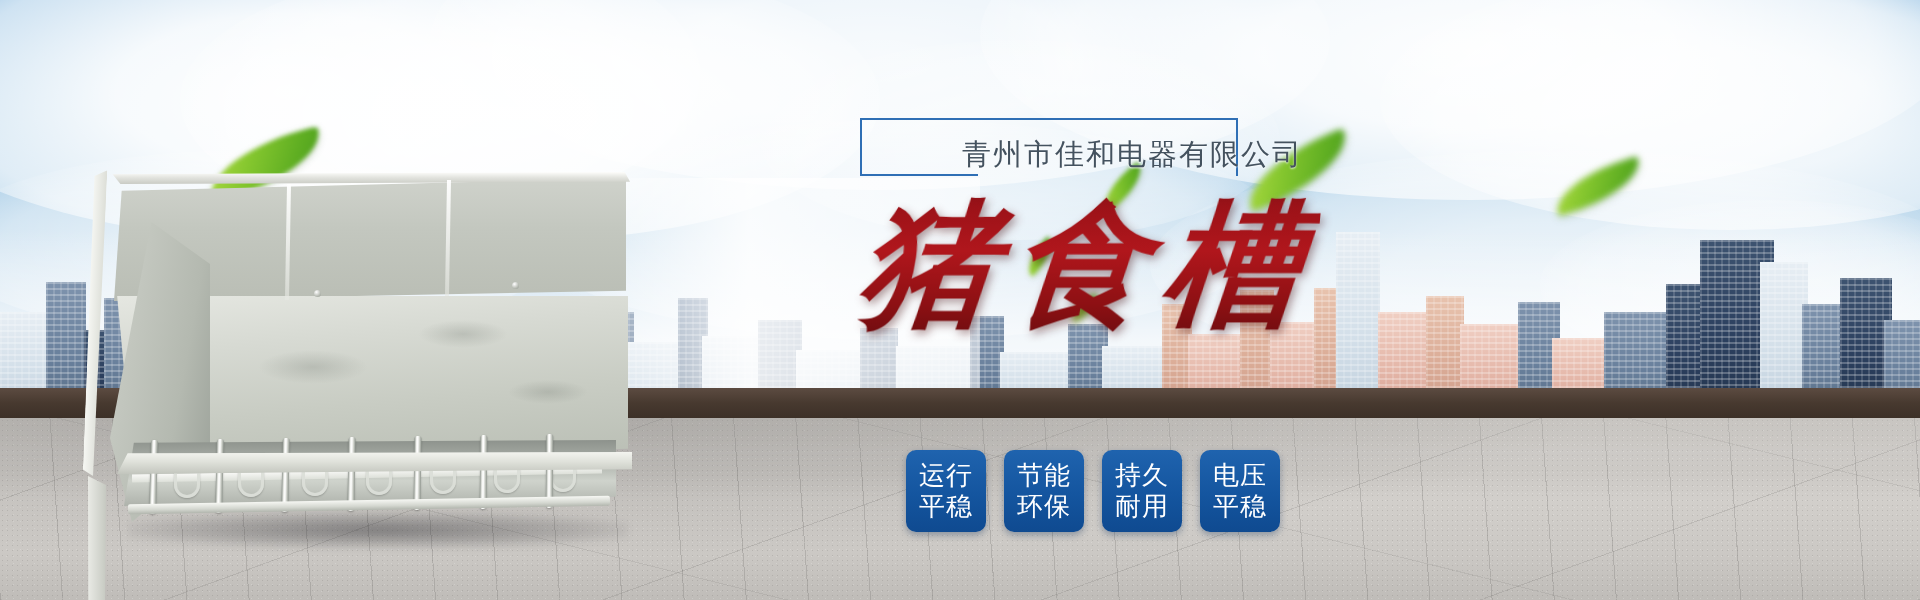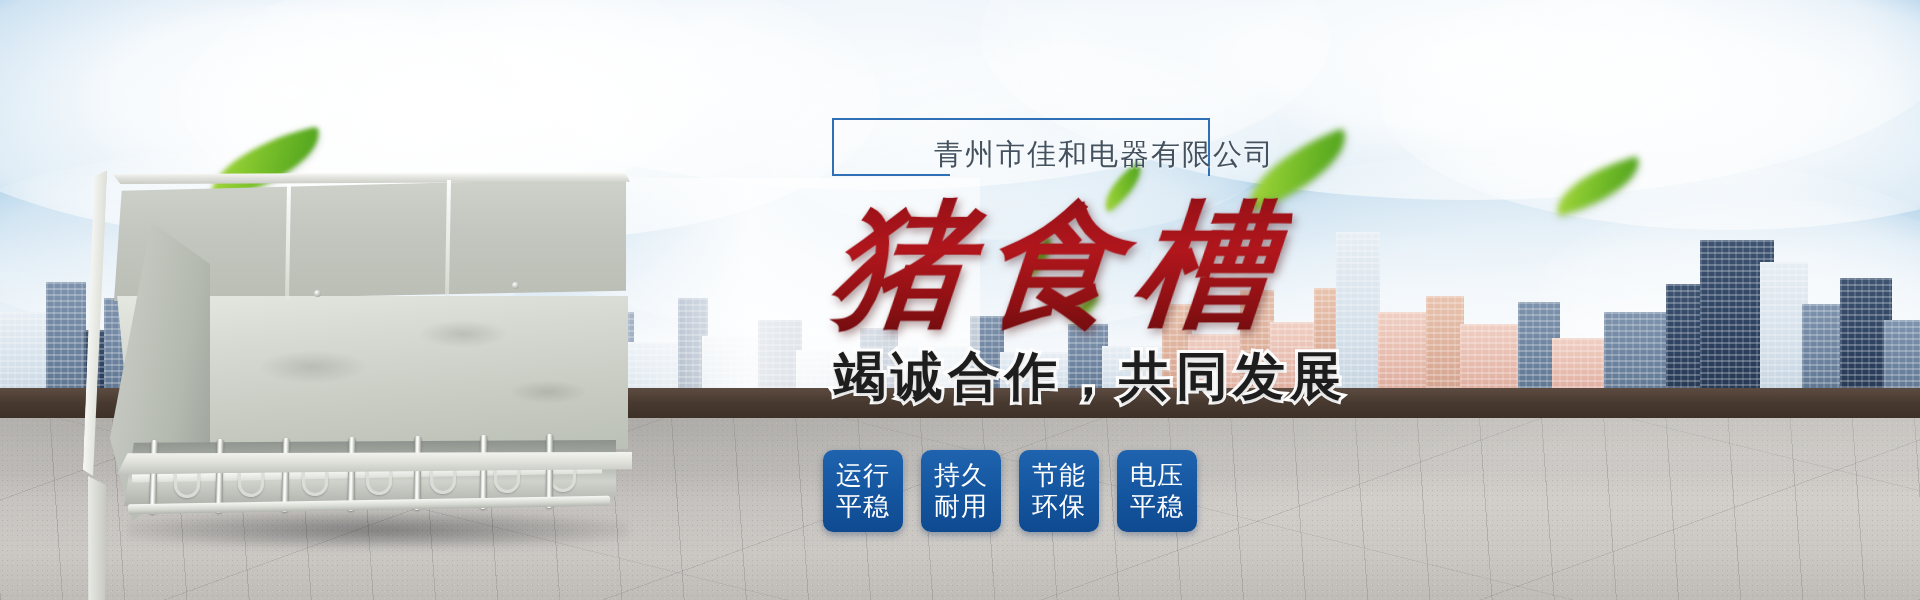--- a/index.html
+++ b/index.html
@@ -209,21 +209,21 @@
     position:absolute; width:7px; height:7px; border-radius:50%;
     background:radial-gradient(circle at 35% 30%,#ffffff,#b9bdb5 60%,#8e938c 100%);
   }
   .smudge{
     position:absolute; border-radius:50%;
     background:radial-gradient(ellipse,rgba(120,126,118,.28) 0%,rgba(120,126,118,0) 70%);
   }
 
   
   .textblock{
-    position:absolute; left:812px; top:112px; width:620px; height:460px;
+    position:absolute; left:840px; top:112px; width:620px; height:460px;
   }
   .frame{
     position:absolute; left:20px; top:6px; width:378px; height:58px;
   }
   .frame .ln{ position:absolute; background:#2f6fb5; }
   .frame .top   { left:0;   top:0;   width:378px; height:2px; }
   .frame .right { left:376px;top:0;  width:2px;  height:58px; }
   .frame .left  { left:0;   top:0;   width:2px;  height:58px; }
   .frame .botL  { left:0;   top:56px;width:118px;height:2px; }
 
@@ -251,21 +251,21 @@
     position:absolute; left:22px; top:230px;
     font-size:52px; font-weight:700; letter-spacing:5px;
     color:#1d1d1d; white-space:nowrap;
     -webkit-text-stroke:6px #ffffff;
     paint-order:stroke fill;
     text-shadow:0 2px 4px rgba(0,0,0,.18);
   }
 
   
   .badges{
-    position:absolute; left:823px; top:450px;
+    position:absolute; left:906px; top:450px;
     display:flex; gap:18px;
   }
   .badge{
     width:80px; height:82px;
     background:linear-gradient(180deg,#1f63ae 0%,#14559f 55%,#0f4a90 100%);
     border-radius:10px;
     display:flex; flex-direction:column;
     align-items:center; justify-content:center;
     color:#ffffff; font-size:26px; line-height:1.18;
     letter-spacing:1px;
@@ -410,35 +410,34 @@
 
   <div class="textblock">
     <div class="frame">
       <div class="ln top"></div>
       <div class="ln right"></div>
       <div class="ln left"></div>
       <div class="ln botL"></div>
     </div>
     <div class="company">青州市佳和电器有限公司</div>
     <div class="maintitle">猪食槽</div>
-    <div class="subtitle">竭诚合作，共同发展</div>
   </div>
 
   <div class="badges">
     <div class="badge">
       <span>运行</span>
       <span>平稳</span>
     </div>
     <div class="badge">
+      <span>节能</span>
+      <span>环保</span>
+    </div>
+    <div class="badge">
       <span>持久</span>
       <span>耐用</span>
-    </div>
-    <div class="badge">
-      <span>节能</span>
-      <span>环保</span>
     </div>
     <div class="badge">
       <span>电压</span>
       <span>平稳</span>
     </div>
   </div>
 
 </div>
 
 </body></html>

